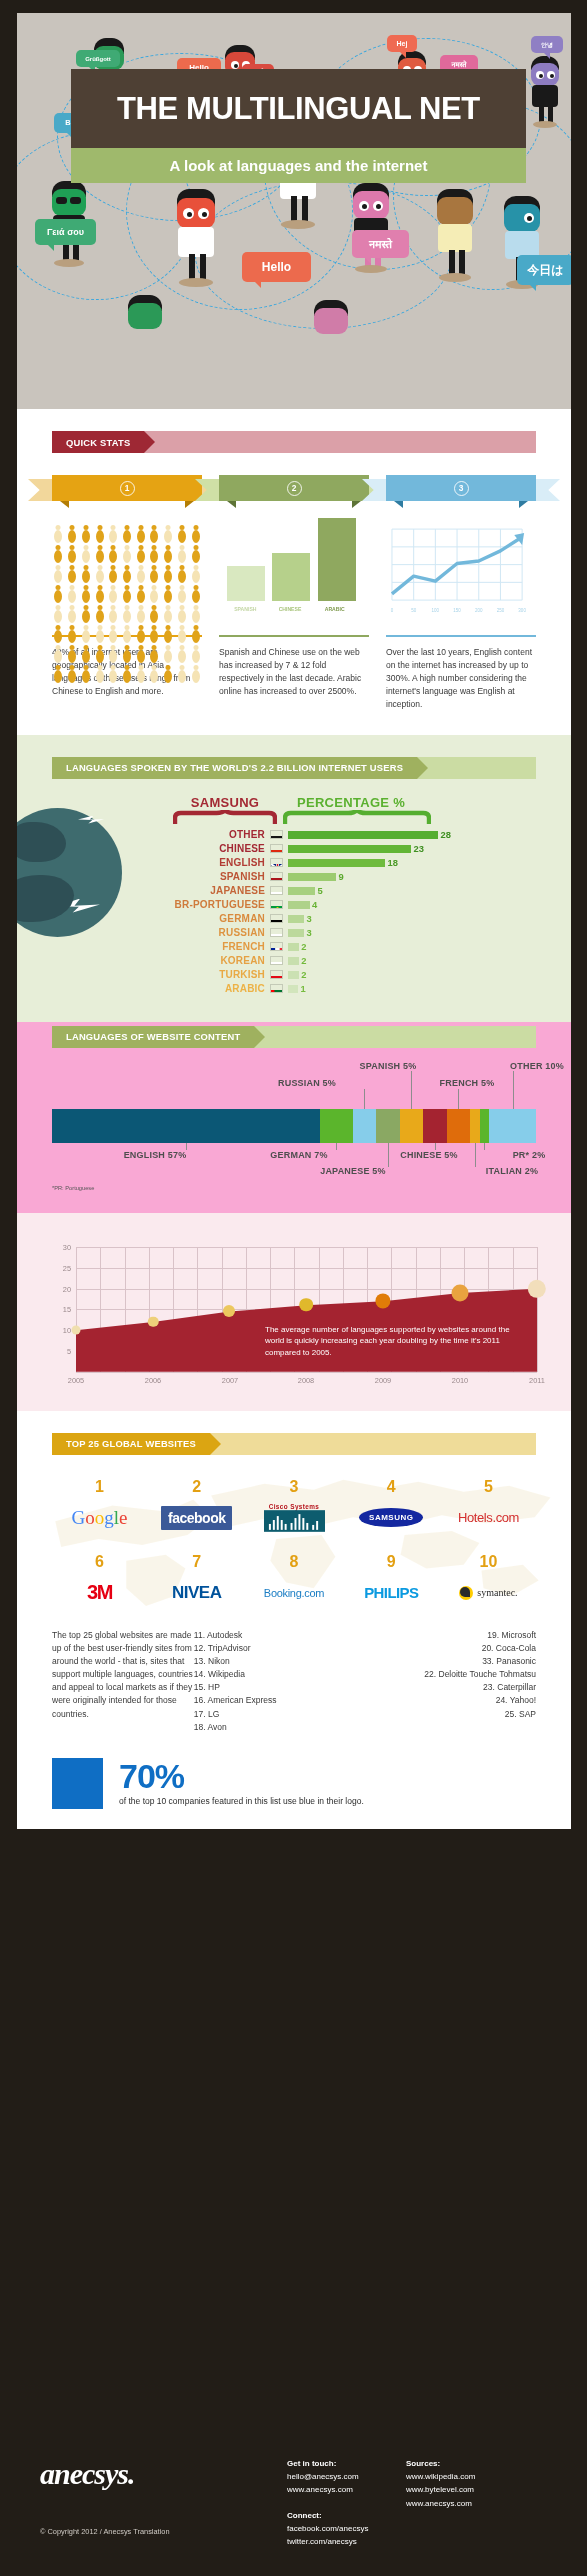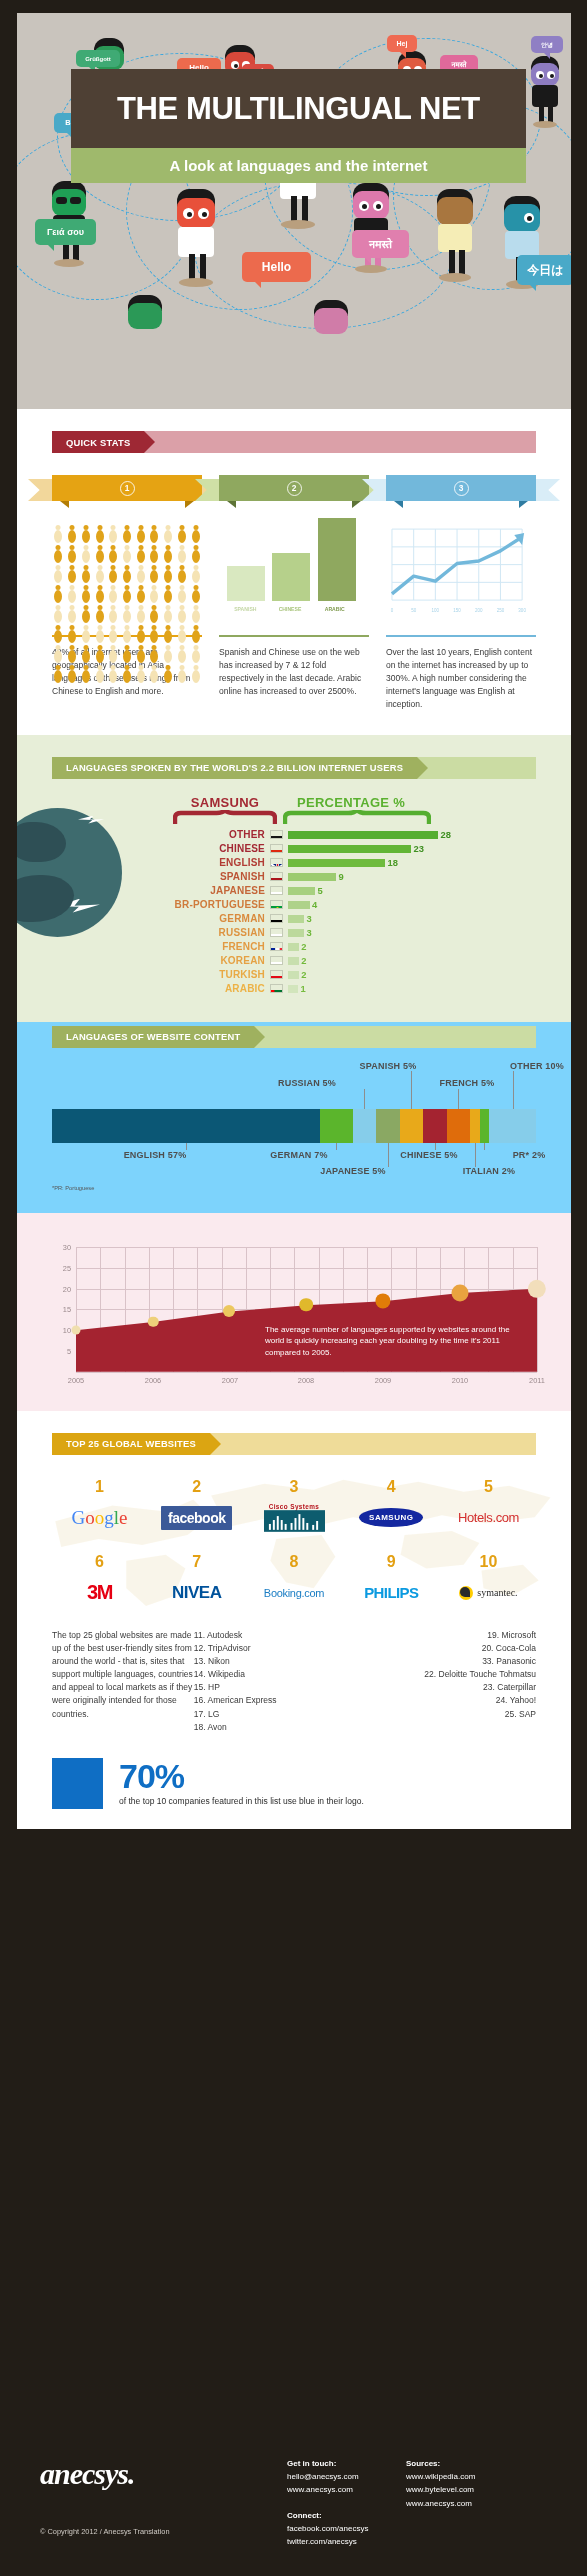--- a/index.html
+++ b/index.html
@@ -123,21 +123,21 @@
   .brace-r { width:148px; margin-left:6px; }
 
   .lang-rows { margin-top:4px; margin-left:121px; }
   .lrow { display:flex; align-items:center; height:14px; }
   .lname { width:97px; text-align:right; font-size:10px; font-weight:bold; padding-right:5px; letter-spacing:0.2px;}
   .lflag { width:13px; height:9px; margin-right:5px; position:relative; overflow:hidden; border:0.4px solid rgba(0,0,0,.15);}
   .lbar { height:8px; }
   .lval { font-size:9.4px; font-weight:bold; margin-left:2.5px; }
 
   
-  .web-sec { background:#7dd3fc; padding:4px 35px 22px; }
+  .web-sec { background:#f9a8d4; padding:4px 35px 22px; }
   .stackwrap { position:relative; margin-top:61px; }
   .stack { display:flex; height:34px; width:100%; }
   .seg { height:34px; }
   .lead { position:absolute; width:1px; background:#8d8d8d; }
   .clab { position:absolute; font-size:9px; font-weight:bold; color:#4e4e4e; white-space:nowrap; letter-spacing:0.2px;}
   .foot-note { margin-top:42px; font-size:5.7px; color:#555; }
 
   
   .avg-sec { background:#faeaee; padding:22px 35px 20px; }
   .chartbox { position:relative; margin-top:12px; height:144px; }
@@ -995,21 +995,21 @@
             <div class="clab" style="left: 255px; top: -31px; transform: translateX(-50%);">RUSSIAN 5%</div>
             <div class="lead" style="left: 69.4175%; top: 34px; height: 24px;"></div>
             <div class="clab" style="left: 301px; top: 57px; transform: translateX(-50%);">JAPANESE 5%</div>
             <div class="lead" style="left: 74.2718%; top: -38px; height: 38px;"></div>
             <div class="clab" style="left: 336px; top: -48px; transform: translateX(-50%);">SPANISH 5%</div>
             <div class="lead" style="left: 79.1262%; top: 34px; height: 7px;"></div>
             <div class="clab" style="left: 377px; top: 41px; transform: translateX(-50%);">CHINESE 5%</div>
             <div class="lead" style="left: 83.9806%; top: -20px; height: 20px;"></div>
             <div class="clab" style="left: 415px; top: -31px; transform: translateX(-50%);">FRENCH 5%</div>
             <div class="lead" style="left: 87.3786%; top: 34px; height: 24px;"></div>
-            <div class="clab" style="left: 437px; top: 57px; transform: translateX(-50%);">ITALIAN 2%</div>
+            <div class="clab" style="left: 460px; top: 57px; transform: translateX(-50%);">ITALIAN 2%</div>
             <div class="lead" style="left: 89.3204%; top: 34px; height: 7px;"></div>
             <div class="clab" style="left: 477px; top: 41px; transform: translateX(-50%);">PR* 2%</div>
             <div class="lead" style="left: 95.1456%; top: -38px; height: 38px;"></div>
             <div class="clab" style="left: 485px; top: -48px; transform: translateX(-50%);">OTHER 10%</div>
           </div>
     </div>
     <div class="foot-note">*PR: Portuguese</div>
   </div>
 
   <div class="avg-sec">

